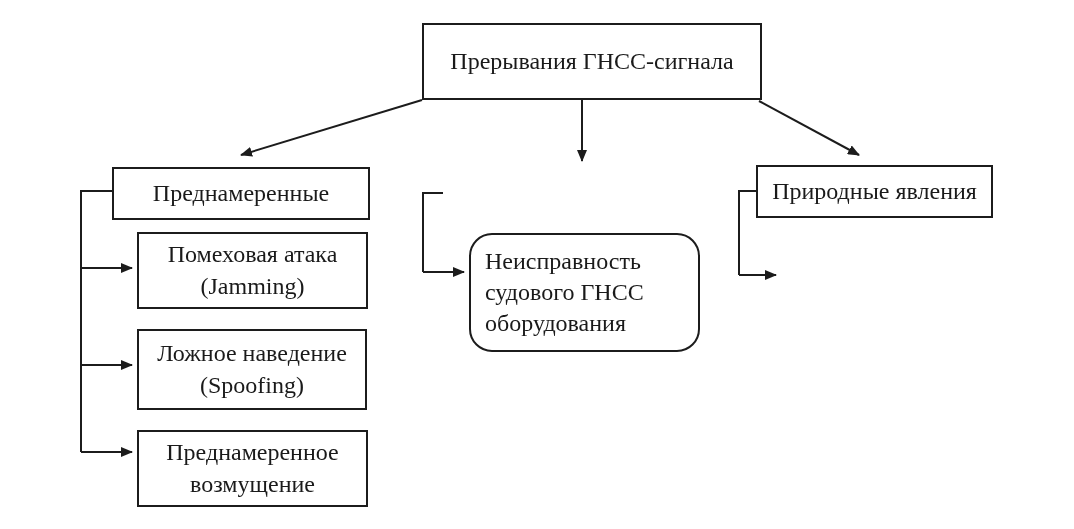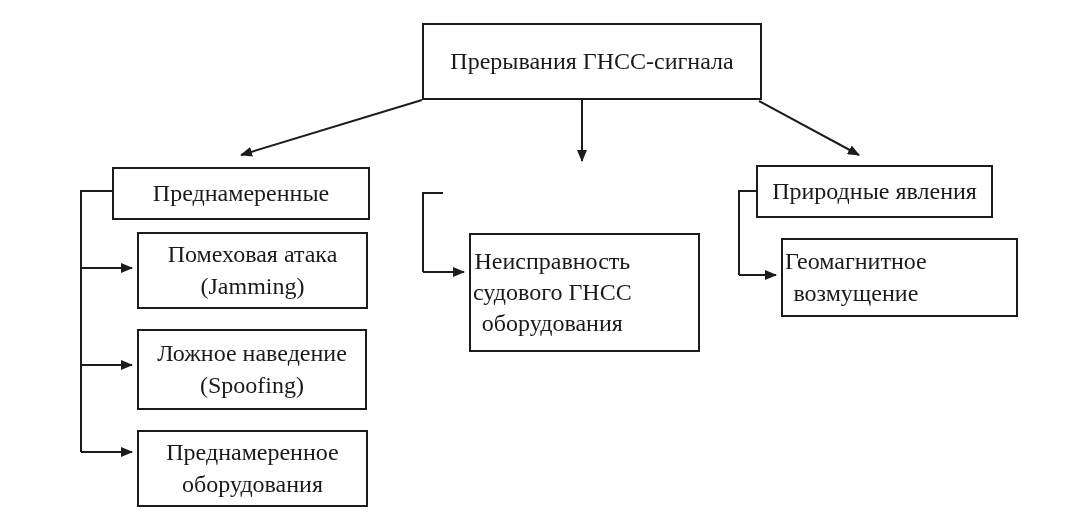--- a/index.html
+++ b/index.html
@@ -43,23 +43,24 @@
     display: flex;
     align-items: center;
     justify-content: center;
     text-align: center;
     white-space: pre-line;
     font-size: 24px;
     line-height: 1.3;
   }
   .node.align-left {
     justify-content: flex-start;
-    text-align: center;
-    padding-left: 2px;
+    text-align: left;
+    padding-left: 14px;
     padding-right: 6px;
+    border-radius: 23px;
   }
 </style>
 </head>
 <body>
 
 <div class="canvas">
 
   <svg class="connectors" viewBox="0 0 1074 529" xmlns="http://www.w3.org/2000/svg">
     <defs>
       <marker id="arrow" viewBox="0 0 12 10" refX="11" refY="5" markerWidth="12" markerHeight="10" orient="auto" markerUnits="userSpaceOnUse">
@@ -86,22 +87,20 @@
   <div class="node" style="left:392px; top:23px; width:340px; height:77px;">Прерывания ГНСС-сигнала</div>
 
   <div class="node" style="left:82px; top:167px; width:258px; height:53px;">Преднамеренные</div>
   <div class="node" style="left:726px; top:165px; width:237px; height:53px;">Природные явления</div>
 
   <div class="node" style="left:107px; top:232px; width:231px; height:77px;">Помеховая атака
 (Jamming)</div>
   <div class="node" style="left:107px; top:329px; width:230px; height:81px;">Ложное наведение
 (Spoofing)</div>
   <div class="node" style="left:107px; top:430px; width:231px; height:77px;">Преднамеренное
-оборудования</div>
+возмущение</div>
 
   <div class="node align-left" style="left:439px; top:233px; width:231px; height:119px;">Неисправность
 судового ГНСС
 оборудования</div>
 
-  <div class="node align-left" style="left:751px; top:238px; width:237px; height:79px;">Геомагнитное
-возмущение</div>
 
 </div>
 
 </body></html>

